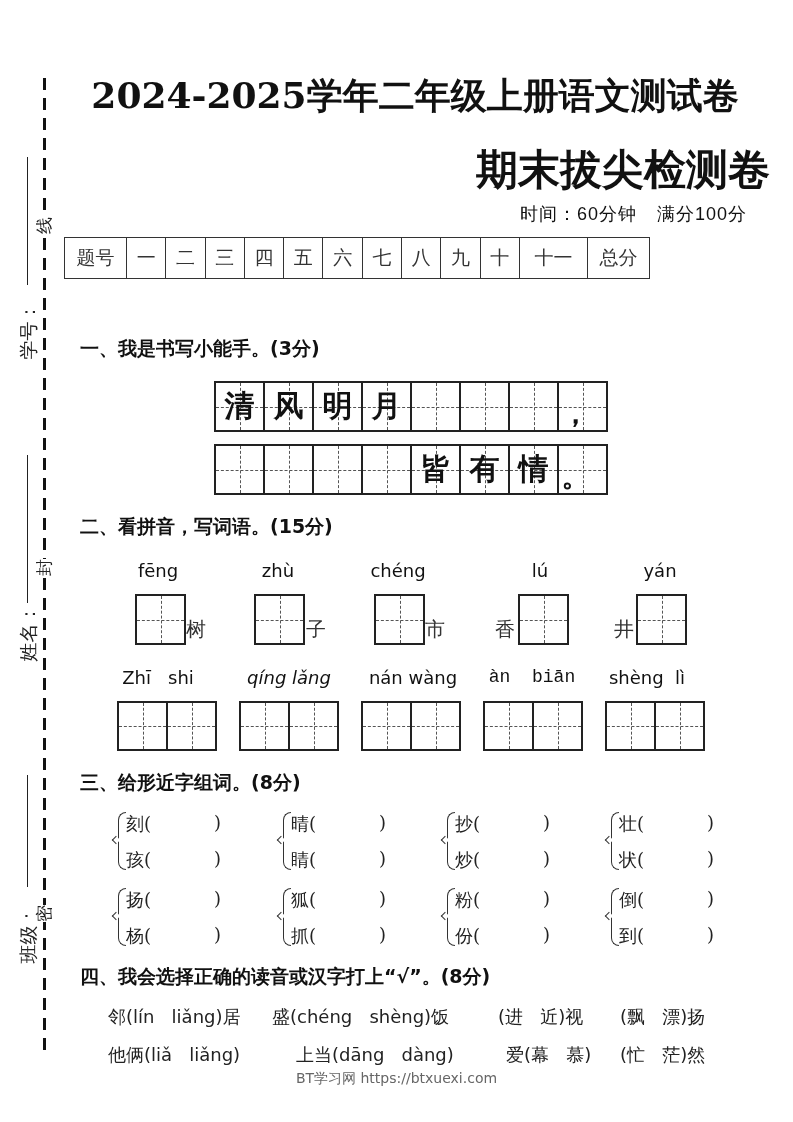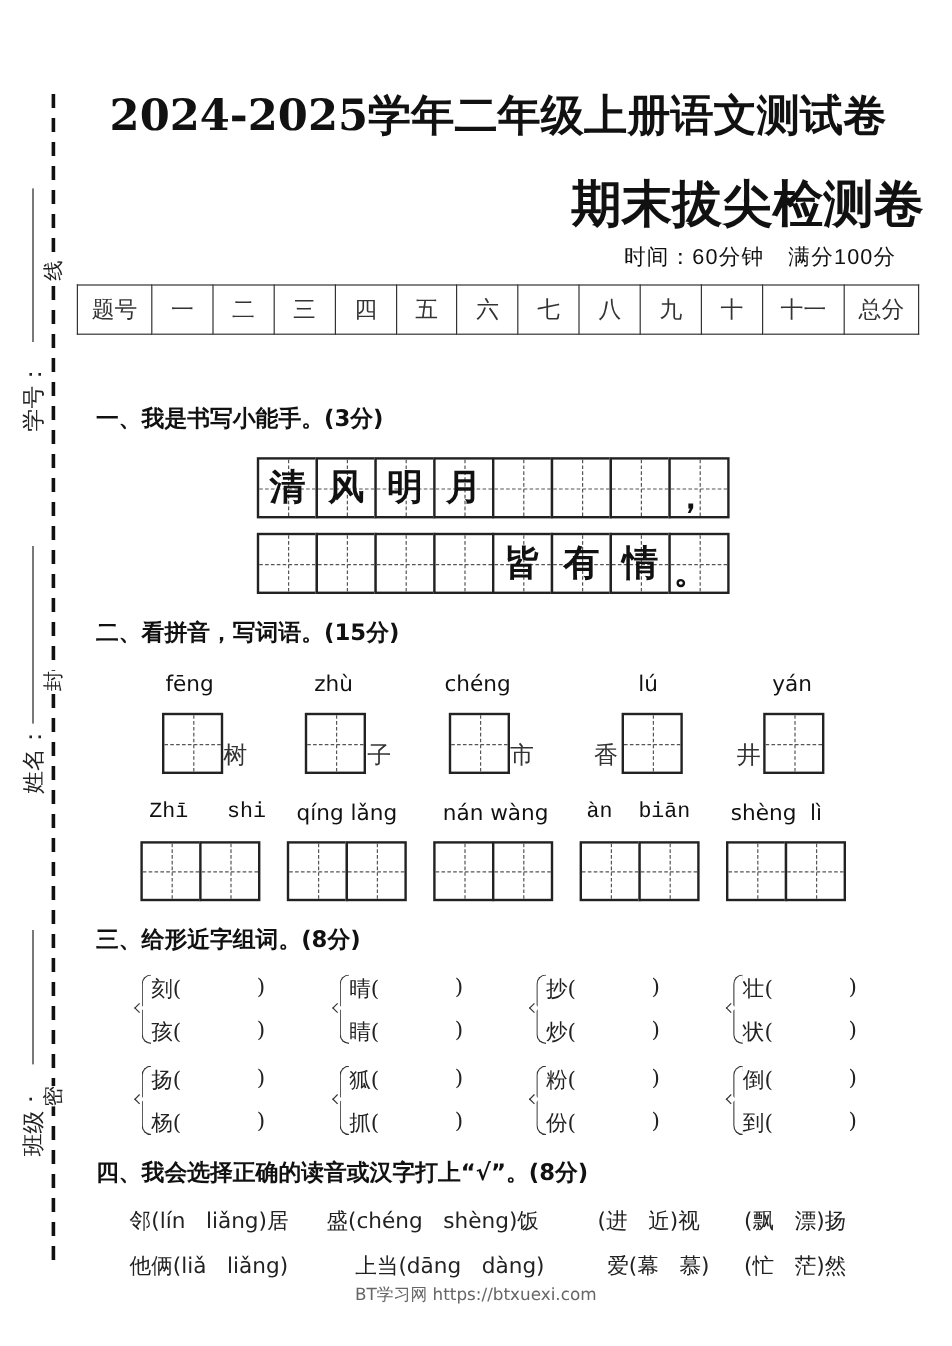--- a/index.html
+++ b/index.html
@@ -28,21 +28,21 @@
   }
   .title1 { top: 72px; font-size: 36px; letter-spacing: 0px; }
   .title2 { top: 142px; font-size: 42px; text-align: right; }
   .time-info {
     position: absolute; top: 202px; right: 46px; font-size: 18px;
     font-family: Liberation Sans, sans-serif; letter-spacing: 1px;
   }
   .time-info span { margin-left: 20px; }
 
   table.score {
-    position: absolute; left: 64px; top: 237px; width: 702px; border-collapse: collapse;
+    position: absolute; left: 64px; top: 237px; width: 586px; border-collapse: collapse;
     font-family: "DejaVu Serif", "Liberation Serif", serif; font-size: 19px;
   }
   table.score td {
     border: 1.5px solid #333; height: 41px; text-align: center; color: #333; font-weight: normal;
   }
   table.score td.hdr { width: 62px; }
 
   .section-title {
     position: absolute; left: 80px; font-size: 19px; font-weight: bold; color: #111;
   }
@@ -215,25 +215,25 @@
 <div class="suffix-char" style="left:425px;top:616px;">市</div>
 
 <div class="pinyin" style="left:500px;top:560px;width:80px;">lú</div>
 <div class="suffix-char" style="left:495px;top:616px;">香</div>
 <div class="cell" style="left:518px;top:594px;width:51px;height:51px;"></div>
 
 <div class="pinyin" style="left:620px;top:560px;width:80px;">yán</div>
 <div class="suffix-char" style="left:614px;top:616px;">井</div>
 <div class="cell" style="left:636px;top:594px;width:51px;height:51px;"></div>
 
-<div class="pinyin" style="left:123px;top:667px;width:100px;white-space:pre;font-family:Liberation Mono, monospace;">Zhī   shi</div>
+<div class="pinyin" style="left:108px;top:667px;width:100px;white-space:pre;">Zhī   shi</div>
 <div class="cell" style="left:117px;top:701px;width:51px;height:50px;"></div>
 <div class="cell" style="left:166px;top:701px;width:51px;height:50px;"></div>
 
-<div class="pinyin" style="left:234px;top:667px;width:110px;white-space:pre;">qíng lǎng</div>
+<div class="pinyin" style="left:234px;top:667px;width:110px;white-space:pre;font-style:italic;">qíng lǎng</div>
 <div class="cell" style="left:239px;top:701px;width:51px;height:50px;"></div>
 <div class="cell" style="left:288px;top:701px;width:51px;height:50px;"></div>
 
 <div class="pinyin" style="left:358px;top:667px;width:110px;white-space:pre;">nán wàng</div>
 <div class="cell" style="left:361px;top:701px;width:51px;height:50px;"></div>
 <div class="cell" style="left:410px;top:701px;width:51px;height:50px;"></div>
 
 <div class="pinyin" style="left:482px;top:667px;width:100px;white-space:pre;font-family:Liberation Mono, monospace;">àn  biān</div>
 <div class="cell" style="left:483px;top:701px;width:51px;height:50px;"></div>
 <div class="cell" style="left:532px;top:701px;width:51px;height:50px;"></div>

